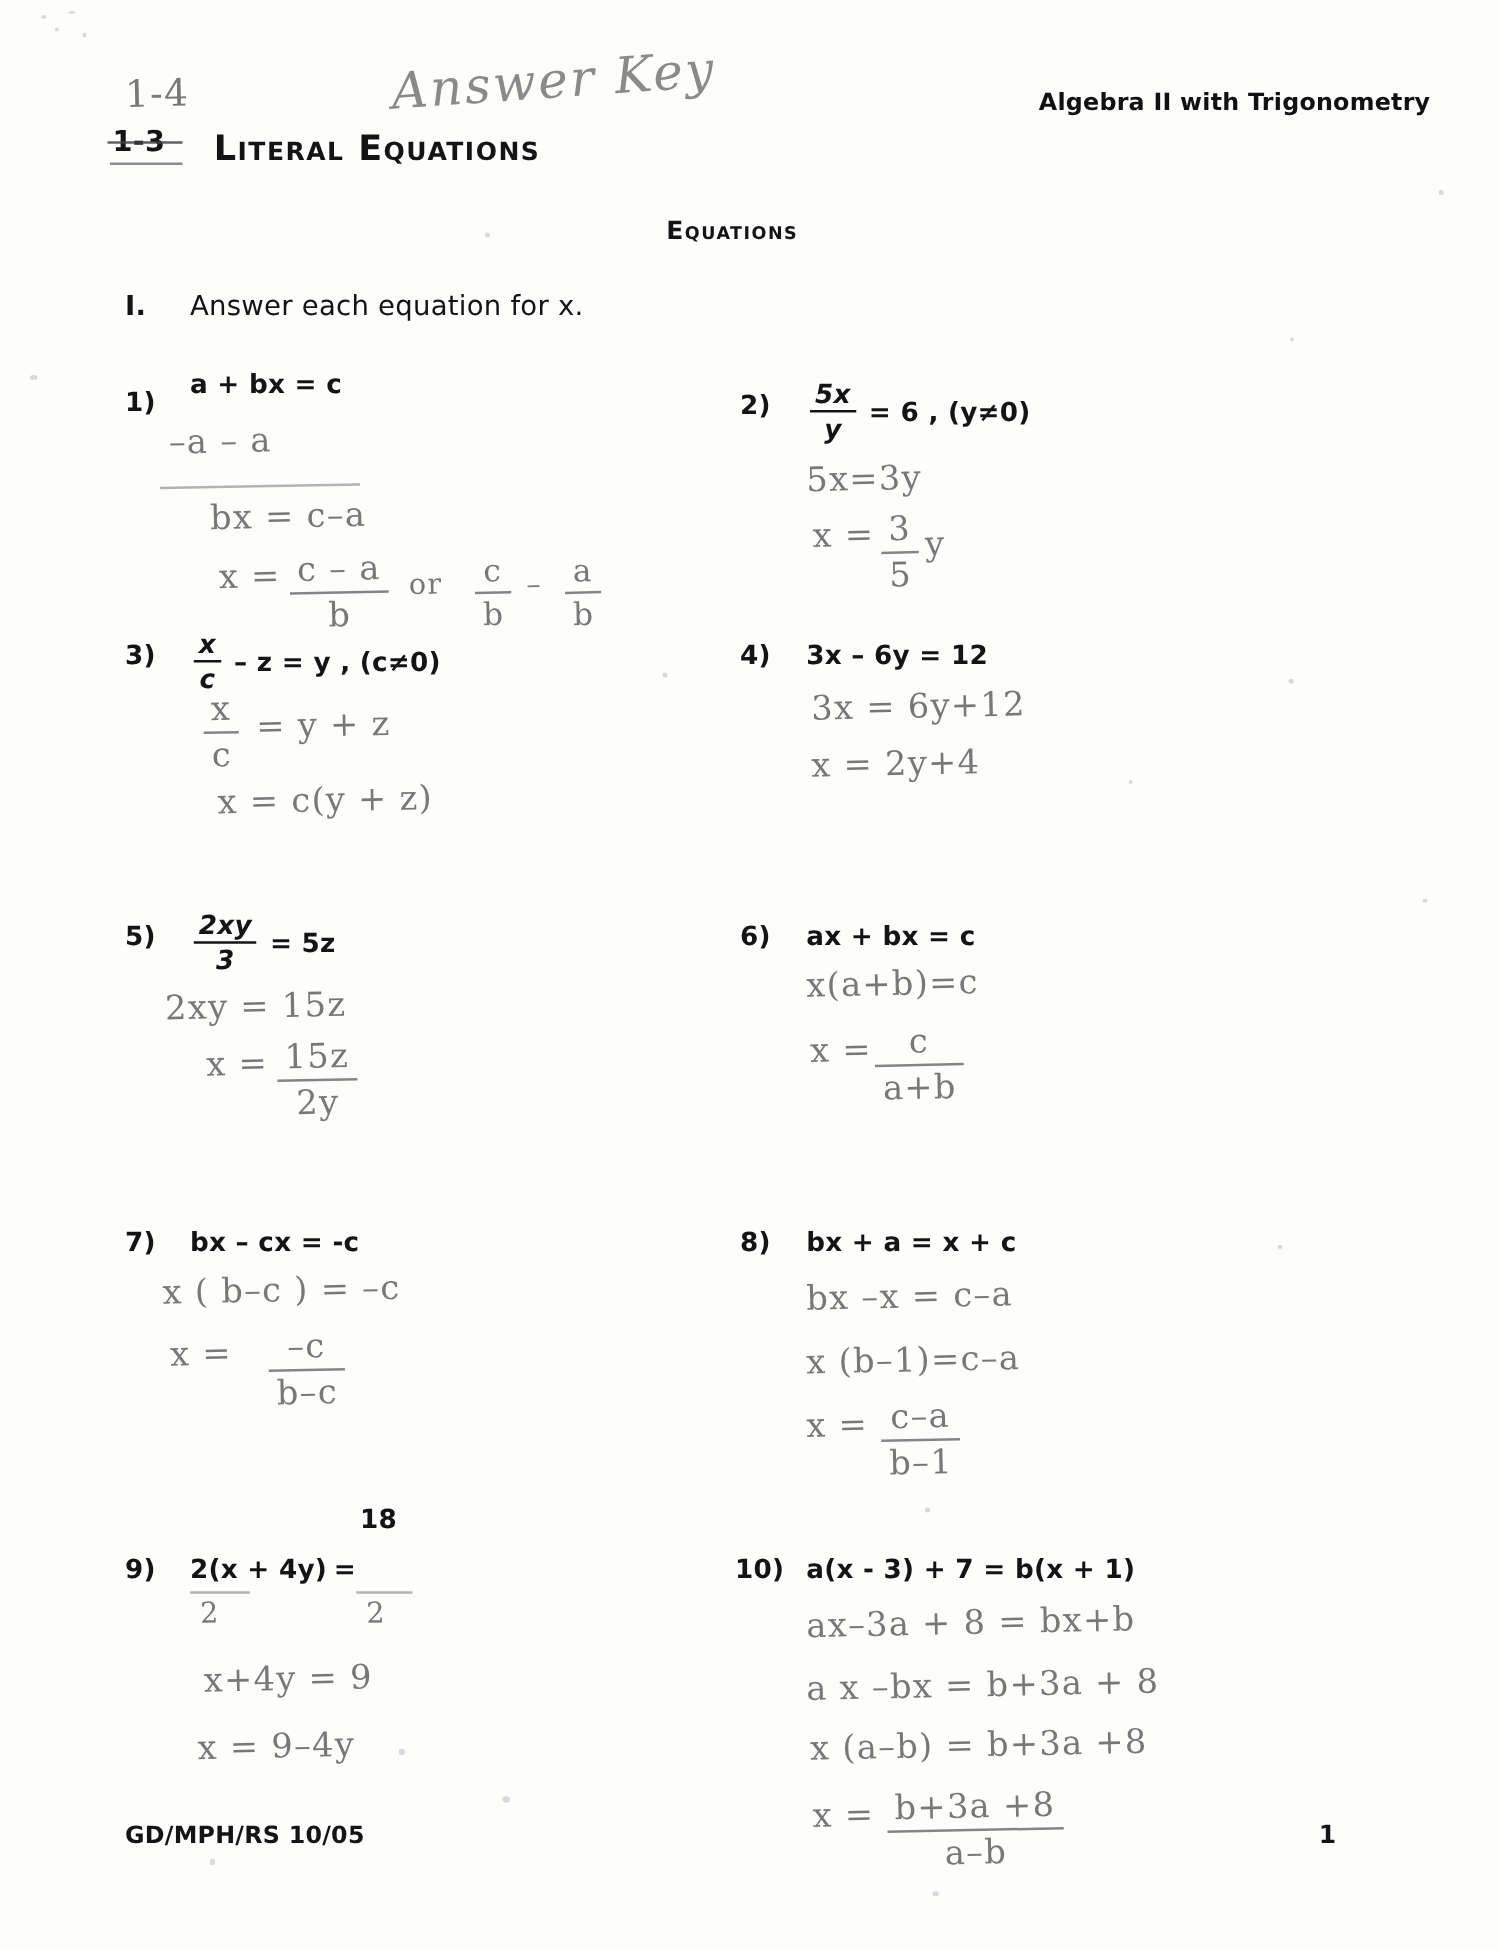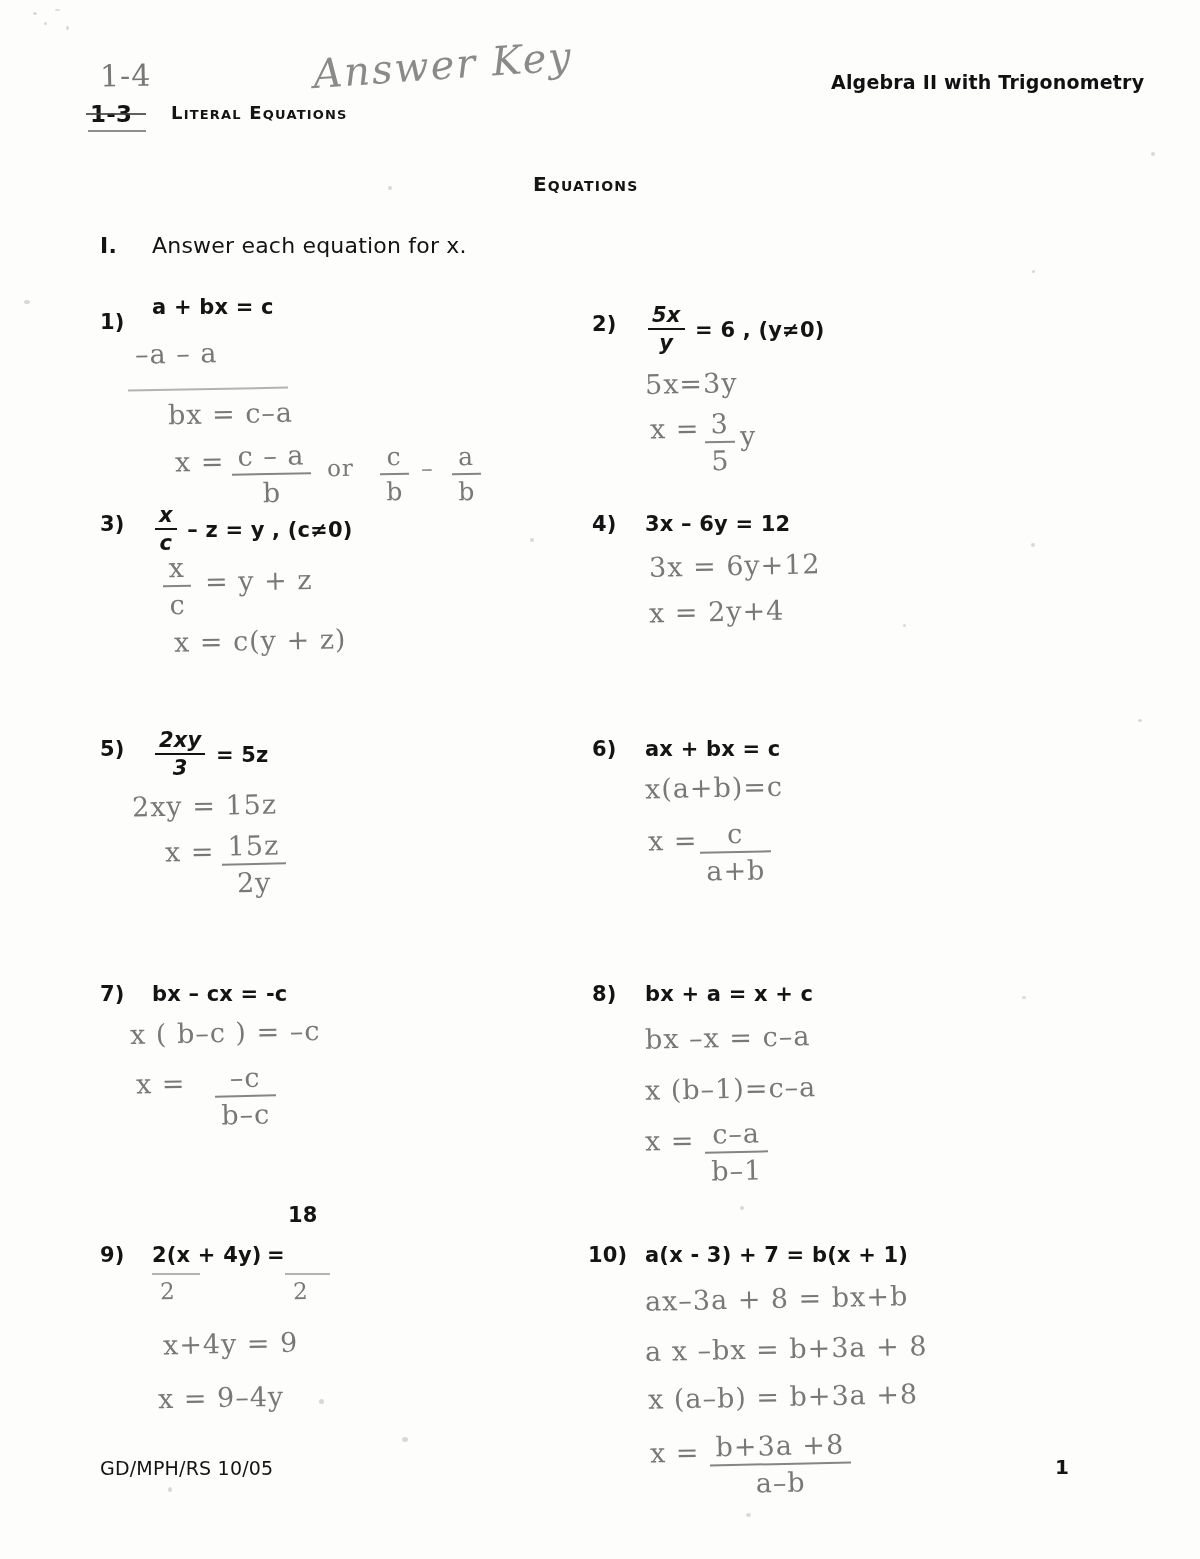--- a/index.html
+++ b/index.html
@@ -29,41 +29,41 @@
   .smallcaps {
     font-variant: small-caps;
     letter-spacing: 1.2px;
   }
   .courseline {
     font-weight: bold;
     font-size: 19px;
     color: #111;
   }
   .title {
-    font-size: 18px;
+    font-size: 28px;
   }
   .hw {
     font-size: 20px;
   }
   .instr {
     font-weight: normal;
     font-size: 22px;
     color: #141414;
   }
   .qnum {
     font-size: 21px;
     font-weight: bold;
   }
   .qtext {
     font-size: 21px;
     font-weight: bold;
   }
   .footer {
     font-size: 19px;
-    font-weight: normal;
+    font-weight: bold;
   }
   .pageno {
     font-size: 20px;
     font-weight: bold;
   }
   
   .frac {
     display: inline-block;
     vertical-align: middle;
     text-align: center;

